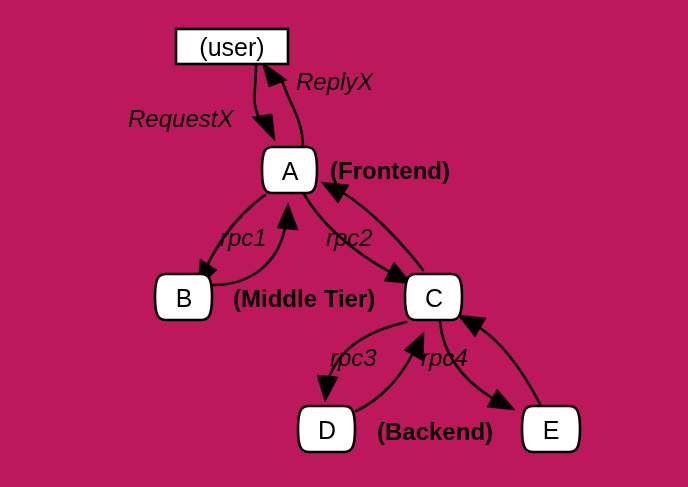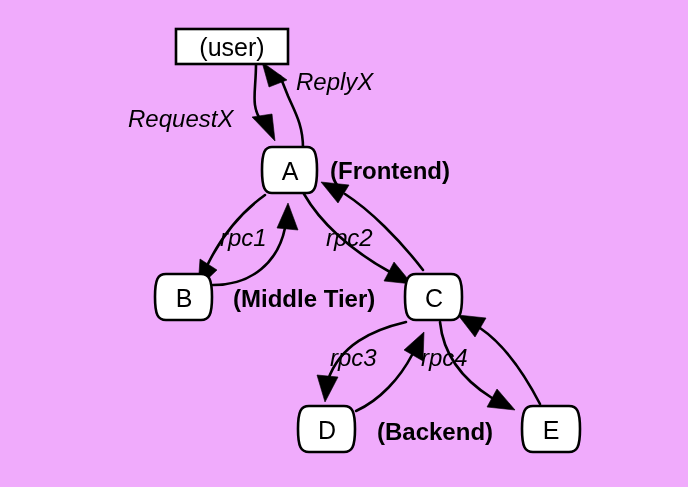--- a/index.html
+++ b/index.html
@@ -4,21 +4,21 @@
 <style>
   html, body {
     margin: 0;
     padding: 0;
     background: #ffffff;
   }
   #canvas {
     position: relative;
     width: 688px;
     height: 487px;
-    background: #f0abfc;
+    background: #be185d;
     overflow: hidden;
     font-family: "Liberation Sans", sans-serif;
   }
   svg#diagram {
     position: absolute;
     left: 0;
     top: 0;
     width: 688px;
     height: 487px;
   }

